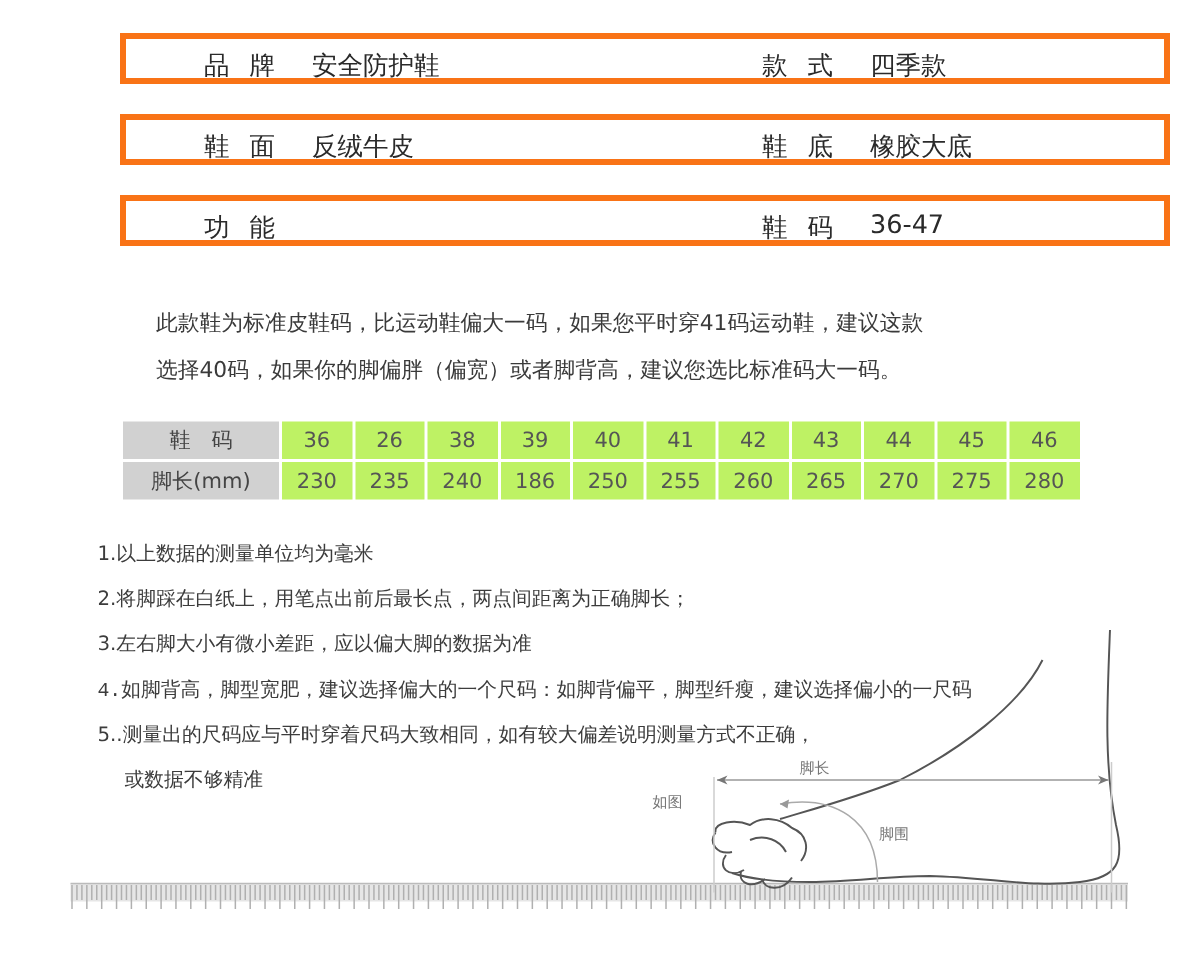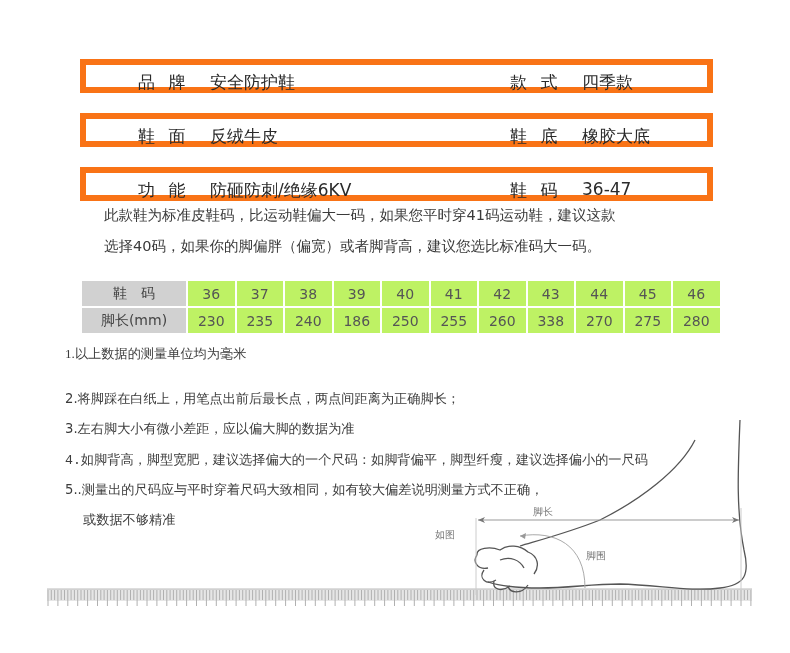--- a/index.html
+++ b/index.html
@@ -1,17 +1,17 @@
 <!DOCTYPE html>
 <html><head>
 <meta charset="utf-8">
 <style>
   html,body{margin:0;padding:0;background:#fff;}
   body{width:790px;height:653px;position:relative;overflow:hidden;font-family:"DejaVu Sans","Liberation Sans",sans-serif;color:#333;}
-  .spec-box{position:absolute;left:80px;width:633px;height:34px;border:6px solid #f97316;box-sizing:border-box;margin-top:37px;}
+  .spec-box{position:absolute;left:80px;width:700px;height:34px;border:4px solid #f97316;box-sizing:border-box;}
   .spec-box .lbl{position:absolute;top:6px;font-size:17px;color:#2a2a2a;letter-spacing:0px;}
   .spec-box .k1{left:52px;word-spacing:8px;}
   .spec-box .v1{left:124px;}
   .spec-box .k2{left:424px;word-spacing:8px;}
   .spec-box .v2{left:496px;}
   .note{position:absolute;left:104px;font-size:14.5px;color:#3a3a3a;}
   table.size{position:absolute;left:82px;top:281px;border-collapse:separate;border-spacing:2px 2px;margin:-2px;}
   table.size td{height:25px;padding:0;text-align:center;font-size:14px;color:#555;background:#bef264;width:46.5px;}
   table.size td.head{background:#d1d1d1;width:104px;color:#444;font-size:14px;}
   .tip{position:absolute;left:65px;font-size:13.2px;color:#3c3c3c;}
@@ -28,54 +28,53 @@
   <span class="lbl v2">四季款</span>
 </div>
 <div class="spec-box" style="top:76px;">
   <span class="lbl k1">鞋 面</span>
   <span class="lbl v1">反绒牛皮</span>
   <span class="lbl k2">鞋 底</span>
   <span class="lbl v2">橡胶大底</span>
 </div>
 <div class="spec-box" style="top:130px;">
   <span class="lbl k1">功 能</span>
-  <span class="lbl v1">防砸防刺/绝缘6KV</span>
   <span class="lbl k2">鞋 码</span>
   <span class="lbl v2">36-47</span>
 </div>
 
 <div class="note" style="top:206px;text-align:right;">此款鞋为标准皮鞋码，比运动鞋偏大一码，如果您平时穿41码运动鞋，建议这款</div>
 <div class="note" style="top:237px;">选择40码，如果你的脚偏胖（偏宽）或者脚背高，建议您选比标准码大一码。</div>
 
 <table class="size">
   <tbody>
       <tr>
     <td class="head">鞋　码</td>
     <td>36</td>
-    <td>37</td>
+    <td>26</td>
     <td>38</td>
     <td>39</td>
     <td>40</td>
     <td>41</td>
     <td>42</td>
     <td>43</td>
     <td>44</td>
     <td>45</td>
     <td>46</td>
   </tr>
   <tr>
     <td class="head">脚长(mm)</td>
     <td>230</td>
     <td>235</td>
     <td>240</td>
     <td>186</td>
     <td>250</td>
     <td>255</td>
     <td>260</td>
-    <td>338</td>
+    <td>265</td>
     <td>270</td>
     <td>275</td>
     <td>280</td>
   </tr>
 </tbody>
   </table>
 
 <svg class="diagram" width="790" height="653" viewBox="0 0 790 653">
 
   <g>
@@ -316,18 +315,18 @@
   <line x1="476" y1="518" x2="476" y2="595" stroke="#ccc" stroke-width="1"></line>
   <line x1="741" y1="508" x2="741" y2="595" stroke="#ccc" stroke-width="1"></line>
   <line x1="478" y1="520" x2="739" y2="520" stroke="#999" stroke-width="1"></line>
   <path d="M478 520 l7 -3 l-2 3 l2 3 z" fill="#777"></path>
   <path d="M739 520 l-7 -3 l2 3 l-2 3 z" fill="#777"></path>
 </svg>
 <div class="diag-lbl" style="left:533px;top:505px;font-family:Liberation Mono, monospace;">脚长</div>
 <div class="diag-lbl" style="left:435px;top:528px;text-align:right;">如图</div>
 <div class="diag-lbl" style="left:586px;top:549px;">脚围</div>
 
-<div class="tip" style="top:345px;font-family:Liberation Serif, serif;">1.以上数据的测量单位均为毫米</div>
+<div class="tip" style="top:360px;">1.以上数据的测量单位均为毫米</div>
 <div class="tip" style="top:390px;">2.将脚踩在白纸上，用笔点出前后最长点，两点间距离为正确脚长；</div>
 <div class="tip" style="top:420px;">3.左右脚大小有微小差距，应以偏大脚的数据为准</div>
 <div class="tip" style="top:451px;font-family:Liberation Mono, monospace;">4.如脚背高，脚型宽肥，建议选择偏大的一个尺码：如脚背偏平，脚型纤瘦，建议选择偏小的一尺码</div>
 <div class="tip" style="top:481px;">5..测量出的尺码应与平时穿着尺码大致相同，如有较大偏差说明测量方式不正确，</div>
 <div class="tip" style="top:511px;left:83px;">或数据不够精准</div>
 
 </body></html>

